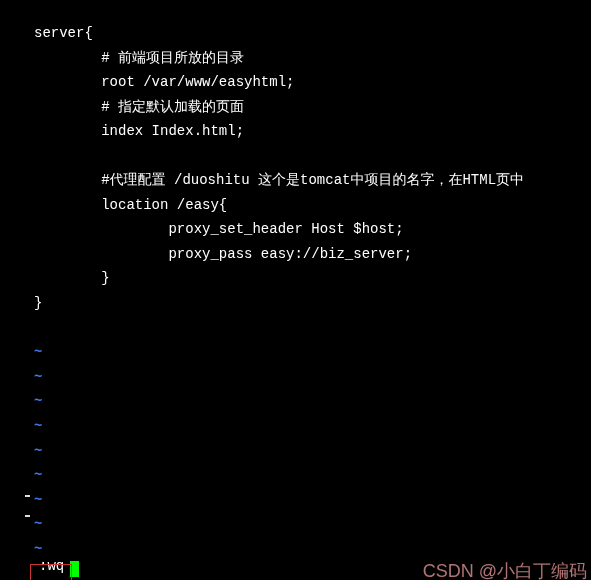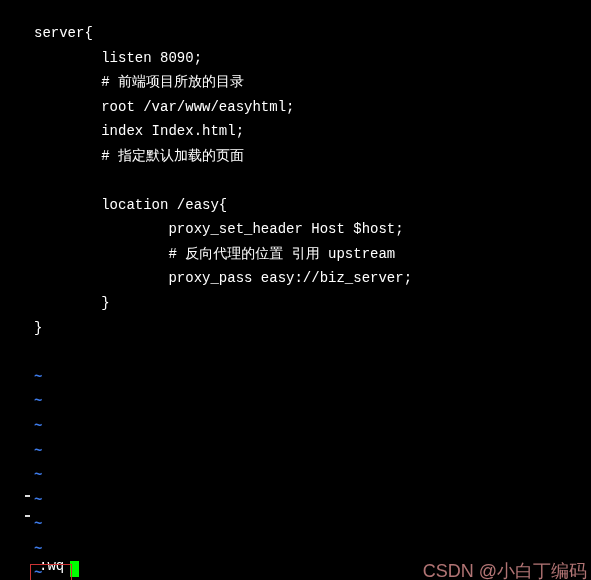--- a/index.html
+++ b/index.html
@@ -75,29 +75,28 @@
       width: 5px;
       height: 2px;
       margin-bottom: 18px;
     }
   </style>
 </head>
 <body>
 
 <div class="editor">
   <div class="line">server{</div>
-  <div class="line">        listen 8090;</div>
   <div class="line">        # 前端项目所放的目录</div>
   <div class="line">        root /var/www/easyhtml;</div>
+  <div class="line">        # 指定默认加载的页面</div>
   <div class="line">        index Index.html;</div>
-  <div class="line">        # 指定默认加载的页面</div>
   <div class="line"></div>
+  <div class="line">        #代理配置 /duoshitu 这个是tomcat中项目的名字，在HTML页中</div>
   <div class="line">        location /easy{</div>
   <div class="line">                proxy_set_header Host $host;</div>
-  <div class="line">                # 反向代理的位置 引用 upstream</div>
   <div class="line">                proxy_pass easy://biz_server;</div>
   <div class="line">        }</div>
   <div class="line">}</div>
   <div class="line">&nbsp;</div>
   <div class="line tilde">~</div>
   <div class="line tilde">~</div>
   <div class="line tilde">~</div>
   <div class="line tilde">~</div>
   <div class="line tilde">~</div>
   <div class="line tilde">~</div>

